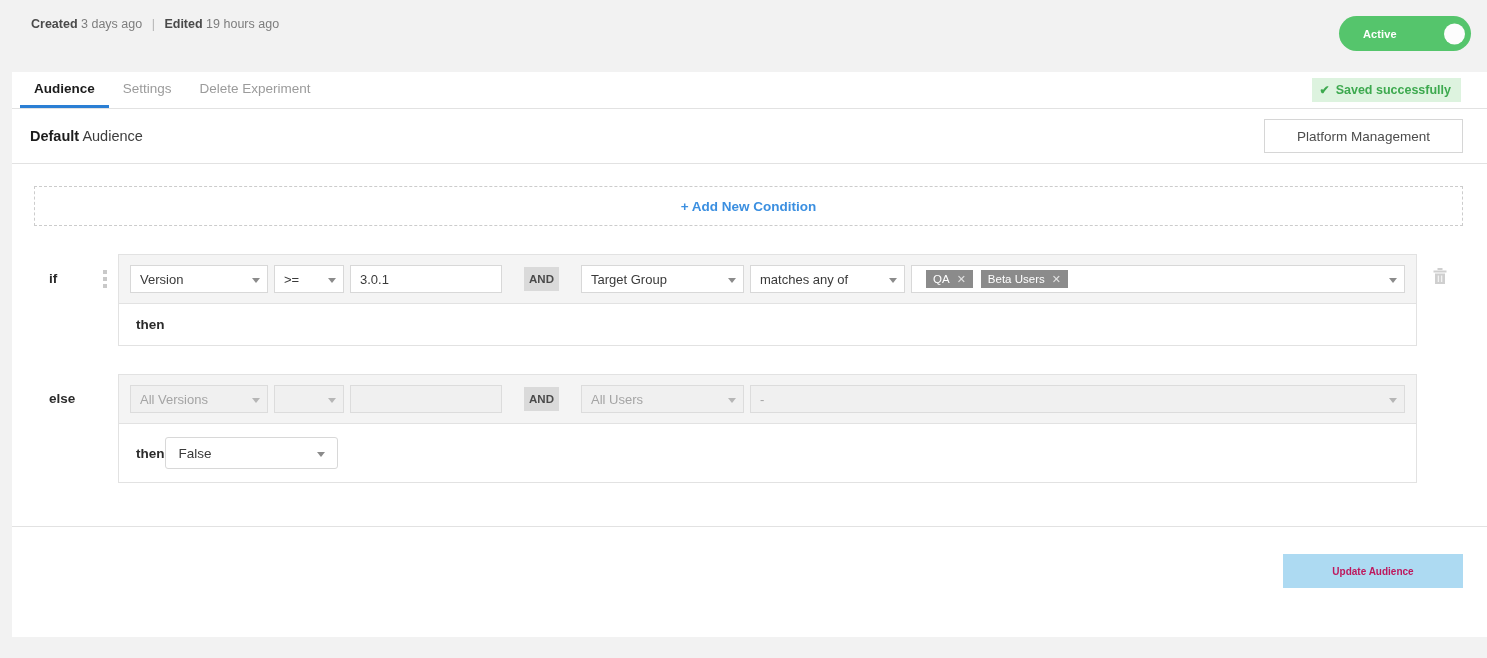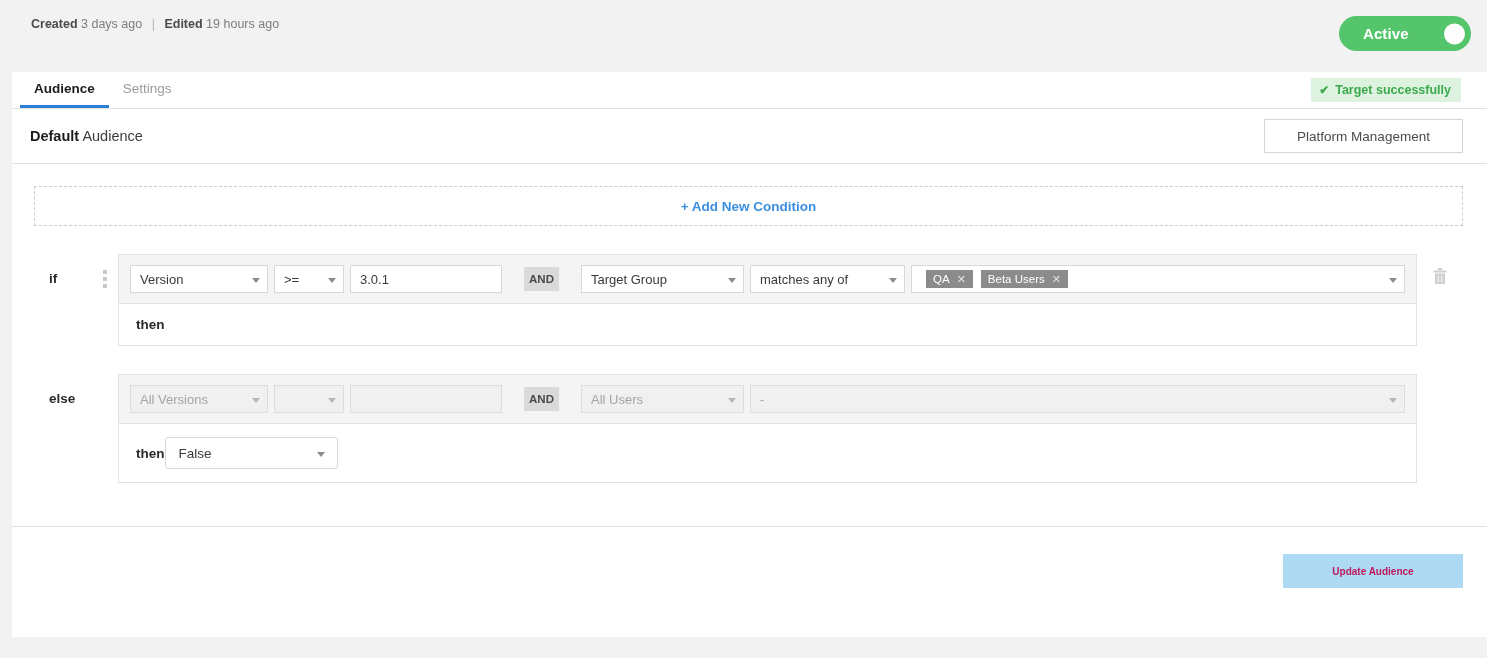--- a/index.html
+++ b/index.html
@@ -37,21 +37,21 @@
   .meta-sep { padding: 0 6px; color: #b5b5b5; }
 
   .active-toggle {
     position: absolute; right: 16px; top: 16px;
     width: 132px; height: 35px; border-radius: 18px;
     background: #55c56c;
     display: flex; align-items: center; justify-content: flex-start;
     cursor: pointer; border: none;
   }
   .active-toggle .lbl {
-    color: #ffffff; font-size: 15px; font-weight: bold;
+    color: #ffffff; font-size: 11px; font-weight: bold;
     margin-left: 24px; letter-spacing: .1px;
   }
   .active-toggle .knob {
     position: absolute; right: 6px; top: 50%; transform: translateY(-50%);
     width: 21px; height: 21px; border-radius: 50%;
     background: #fdfdfd;
   }
 
   
   .tabbar {
@@ -236,24 +236,27 @@
   </div>
 
   <div class="tabbar">
     <div class="tabs">
       <div class="tab active">
         <span>Audience</span>
       </div>
       <div class="tab">
         <span>Settings</span>
       </div>
+      <div class="tab">
+        <span>Delete Experiment</span>
+      </div>
     </div>
     <div class="saved">
       <span class="check">✔</span>
-      <span>Target successfully</span>
+      <span>Saved successfully</span>
     </div>
   </div>
 
   <div class="aud-head">
     <div class="aud-title">
       <b>Default</b><span> Audience</span>
     </div>
     <button class="btn-outline">Platform Management</button>
   </div>
 

